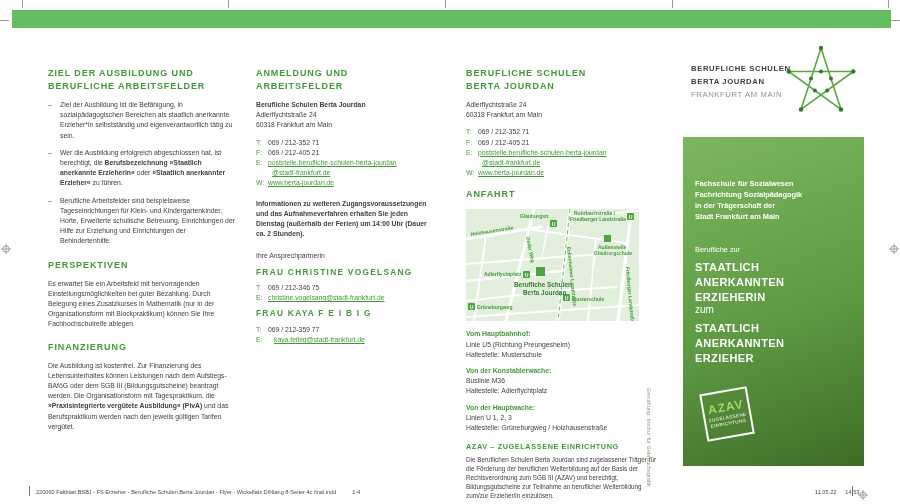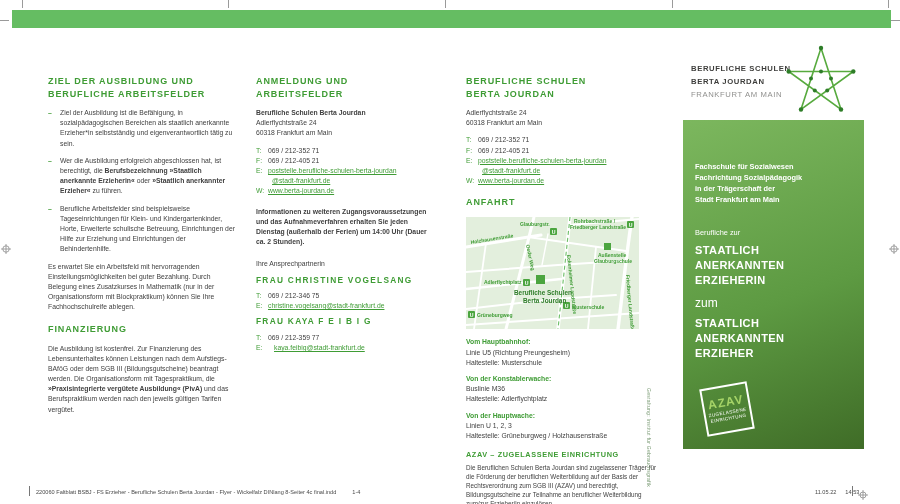--- a/index.html
+++ b/index.html
@@ -7,21 +7,21 @@
   body{position:relative;overflow:hidden;background:#fff;color:#3f3f3f;
        font-family:"Liberation Sans",sans-serif;}
   .b{font-weight:bold}
   
   .tick-v{position:absolute;top:0;width:1px;height:8px;background:#9a9a9a}
   .tick-h{position:absolute;height:1px;width:9px;background:#9a9a9a}
   .regmark{position:absolute;color:#8a8a8a}
   
   .topbar{position:absolute;left:12px;top:10px;width:879px;height:18px;background:#65bd62}
   
-  .col{position:absolute;top:75px;font-size:6.8px;line-height:1.5}
+  .col{position:absolute;top:67px;font-size:6.8px;line-height:1.5}
   #col1{left:48px;width:187px}
   #col2{left:256px;width:177px}
   #col3{left:466px;width:177px}
   h2.sec{color:#3f9c35;font-size:9px;letter-spacing:.9px;line-height:1.45;font-weight:bold;margin-bottom:7px}
   .bullet{display:flex;margin-bottom:7px}
   .bullet .dash{color:#3f9c35;font-weight:bold;width:12px;flex:none}
   p.body{margin-bottom:9px}
   .org{font-weight:bold}
   .addr{margin-bottom:7px}
   .row{display:flex;line-height:1.5}
@@ -38,26 +38,26 @@
   .map svg text.u{fill:#fff;font-size:5.2px;font-weight:bold}
   .tgrp{margin-bottom:6px}
   .tgrp .head{color:#3f9c35;font-weight:bold}
   .azav-h{color:#3f9c35;font-weight:bold;font-size:7.3px;letter-spacing:.6px;margin:9px 0 3px}
   .azav-p{font-size:6.3px;line-height:1.42;width:192px}
   
   .logo-block{position:absolute;left:691px;top:62px}
   .logo-line{font-size:7.7px;font-weight:bold;color:#3e3e3c;letter-spacing:.6px;line-height:1.72}
   .logo-line.light{font-weight:normal;color:#90908e}
   .star{position:absolute;left:783px;top:42px}
-  .panel{position:absolute;left:683px;top:120px;width:181px;height:329px;
+  .panel{position:absolute;left:683px;top:137px;width:181px;height:329px;
          background:linear-gradient(160deg,#7cb75e 0%,#5d9a42 55%,#3f6c27 100%);
          color:#fff;padding:42px 14px 0 12px}
   .panel .desc{font-size:7.4px;font-weight:bold;line-height:1.48}
   .panel .lead{font-size:7.4px;margin-top:22px}
-  .panel .lead2{font-size:12px;margin-top:9px}
+  .panel .lead2{font-size:10px;}
   .panel h1{font-size:11px;font-weight:bold;letter-spacing:.4px;word-spacing:5px;line-height:1.35;margin-top:6px}
   .badge{width:48px;height:48px;border:2px solid #fff;transform:rotate(-10deg);
          margin:24px 0 0 8px;display:flex;flex-direction:column;align-items:center;justify-content:center}
   .badge .az{color:#a6d468;font-weight:bold;font-size:12px;letter-spacing:1px;line-height:1.1}
   .badge .sub{font-size:4.6px;letter-spacing:.4px;line-height:1.3}
   
   .vcredit{position:absolute;left:646px;top:388px;writing-mode:vertical-rl;
            font-size:5px;color:#7a9b74;letter-spacing:.3px;height:108px}
   .footer-bar{position:absolute;width:1px;height:10px;background:#777;top:486px}
   .footer-text{position:absolute;left:36px;top:489px;font-size:5.6px;color:#4a4a4a;white-space:nowrap}
@@ -102,20 +102,21 @@
     <span><span>Ziel der Ausbildung ist die Befähigung, in sozialpädagogischen Bereichen als staatlich anerkannte Erzieher*in selbstständig und eigenverantwortlich tätig zu sein.</span></span>
   </div>
   <div class="bullet">
     <span class="dash">–</span>
     <span><span>Wer die Ausbildung erfolgreich abgeschlossen hat, ist berechtigt, die </span><span class="b">Berufsbezeichnung </span><span class="b">»Staatlich anerkannte Erzieherin«</span><span> oder </span><span class="b">»Staatlich anerkannter Erzieher«</span><span> zu führen.</span></span>
   </div>
   <div class="bullet">
     <span class="dash">–</span>
     <span><span>Berufliche Arbeitsfelder sind beispielsweise Tageseinrichtungen für Klein- und Kindergartenkinder, Horte, Erweiterte schulische Betreuung, Einrichtungen der Hilfe zur Erziehung und Einrichtungen der Behindertenhilfe.</span></span>
   </div>
+  <h2 class="sec" style="margin-top:12px">PERSPEKTIVEN</h2>
   <p class="body">Es erwartet Sie ein Arbeitsfeld mit hervorragenden Einstellungsmöglichkeiten bei guter Bezahlung. Durch Belegung eines Zusatzkurses in Mathematik (nur in der Organisationsform mit Blockpraktikum) können Sie Ihre Fachhochschulreife ablegen.</p>
   <h2 class="sec" style="margin-top:11px">FINANZIERUNG</h2>
   <p class="body"><span>Die Ausbildung ist kostenfrei. Zur Finanzierung des Lebensunterhaltes können Leistungen nach dem Aufstiegs-BAföG oder dem SGB III (Bildungsgutscheine) beantragt werden. Die Organisationsform mit Tagespraktikum, die </span><span class="b">»Praxisintegrierte vergütete Ausbildung« (PivA)</span><span> und das Berufspraktikum werden nach den jeweils gültigen Tarifen vergütet.</span></p>
 </div>
 
 <div class="col" id="col2">
   <h2 class="sec">
     <span>ANMELDUNG UND</span><br>
     <span>ARBEITSFELDER</span>
   </h2>

